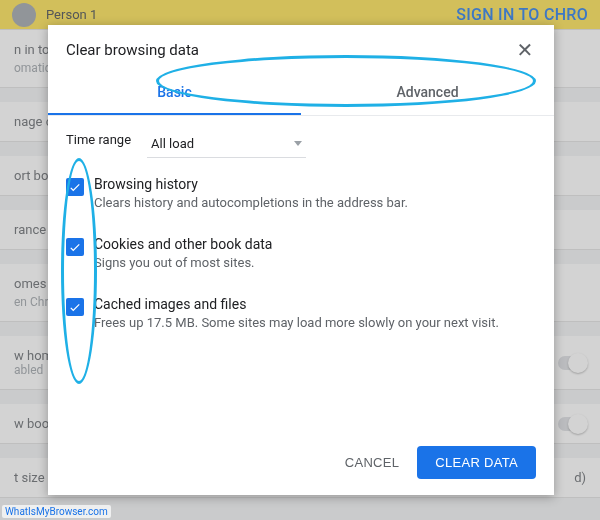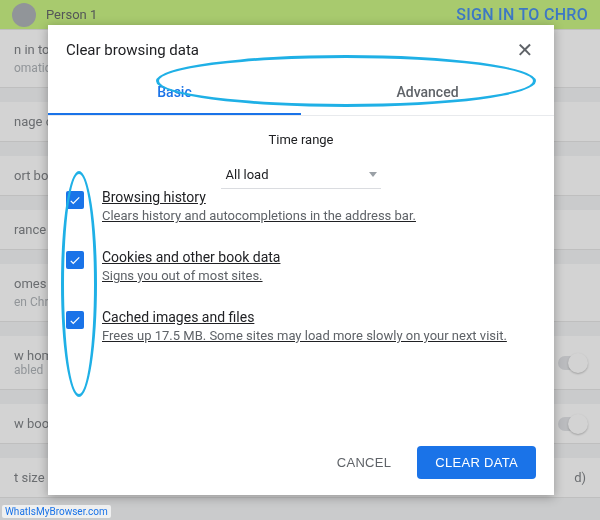--- a/index.html
+++ b/index.html
@@ -17,21 +17,21 @@
     background: rgba(128,128,128,0.35);
     z-index: 5;
   }
   .bg {
     position: absolute; inset: 0;
     z-index: 1;
     display: flex; flex-direction: column;
   }
   .bg-header {
     height: 30px;
-    background: #bef264;
+    background: #fde047;
     display: flex; align-items: center;
     padding: 0 12px;
     border-bottom: 1px solid #e0e0e0;
   }
   .bg-avatar {
     width: 24px; height: 24px; border-radius: 50%;
     background: #9aa0a6; margin-right: 10px;
   }
   .bg-person { color: #3c4043; font-size: 13px; }
   .bg-signin {
@@ -94,59 +94,59 @@
     border-radius: 50%;
     pointer-events: none;
     z-index: 3;
   }
   .dlg-body {
     padding: 16px 18px 8px;
     flex: 1;
     position: relative;
   }
   .time-row {
-    display: flex; align-items: center; gap: 16px;
-    flex-direction: column;
+    display: flex; gap: 16px;
+    margin-bottom: 18px;
   }
   .time-label { font-size: 13px; color: #202124; }
   .time-select {
     display: flex; align-items: center; gap: 100px;
     border-bottom: 1px solid #dadce0;
     padding: 4px 4px 6px;
     font-size: 13px; cursor: pointer;
   }
   .caret {
     width: 0; height: 0;
     border-left: 4px solid transparent;
     border-right: 4px solid transparent;
     border-top: 5px solid #9aa0a6;
   }
   .options { display: flex; flex-direction: column; gap: 26px; position: relative; }
-  .option { display: flex; gap: 18px; text-decoration: underline; }
+  .option { display: flex; gap: 10px; }
   .checkbox {
     width: 18px; height: 18px;
     background: #1a73e8;
     border-radius: 2px;
     flex-shrink: 0; margin-top: 2px;
     display: flex; align-items: center; justify-content: center;
   }
   .checkbox svg { width: 14px; height: 14px; }
   .opt-text .label { font-size: 14px; color: #202124; margin-bottom: 3px; }
   .opt-text .desc { font-size: 13px; color: #5f6368; }
   .highlight-oval-checks {
     position: absolute;
     left: -5px; top: -18px;
     width: 36px; height: 226px;
     border: 3px solid #1fb0e6;
     border-radius: 50%;
     pointer-events: none;
   }
   .dlg-footer {
     display: flex; justify-content: flex-end; align-items: center;
-    gap: 8px; padding: 12px 18px 16px;
+    padding: 12px 18px 16px;
   }
   .btn {
     padding: 9px 18px;
     font-size: 13px;
     font-weight: 500;
     letter-spacing: .3px;
     border-radius: 4px;
     cursor: pointer;
     border: none;
   }

